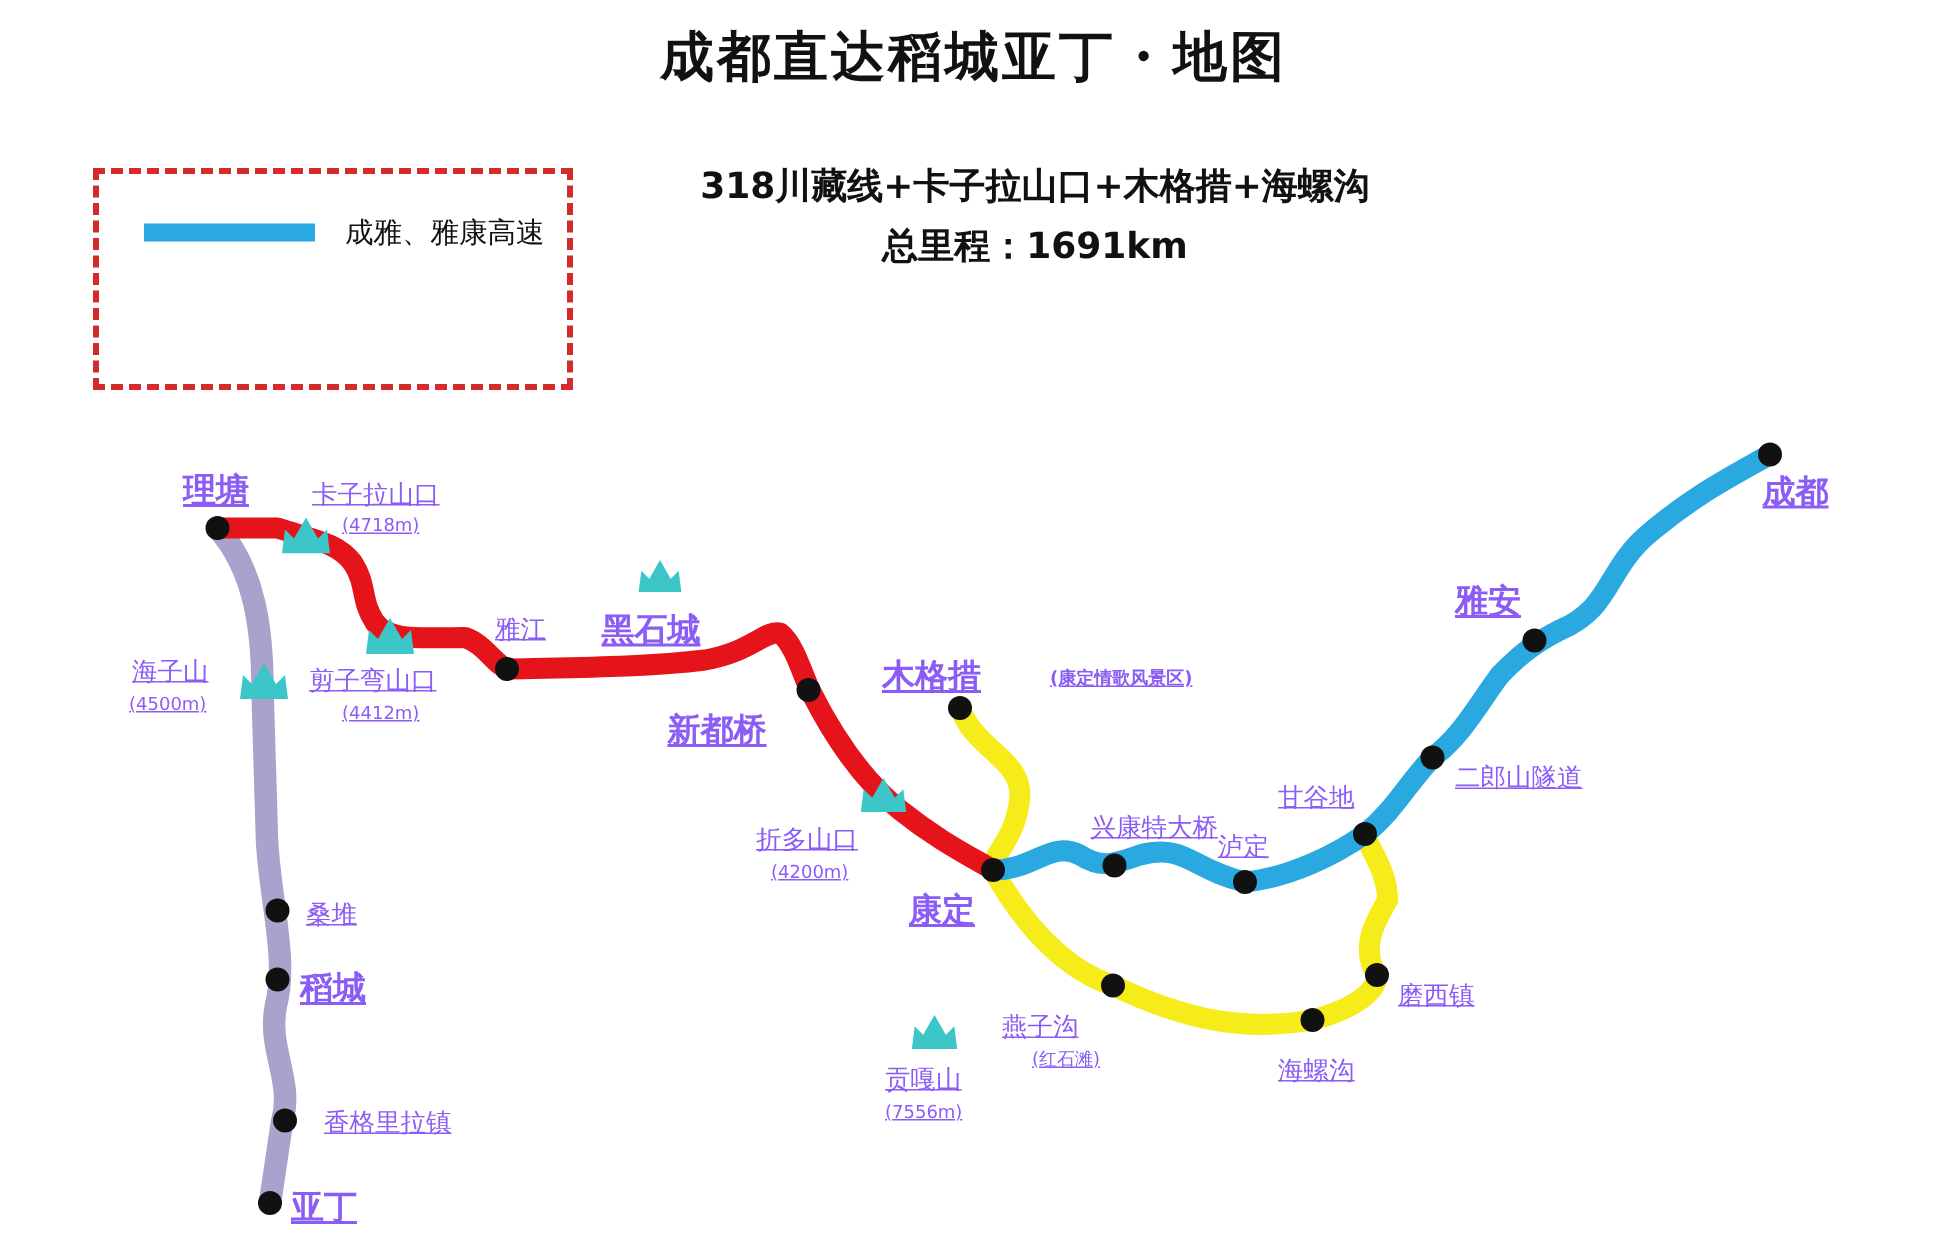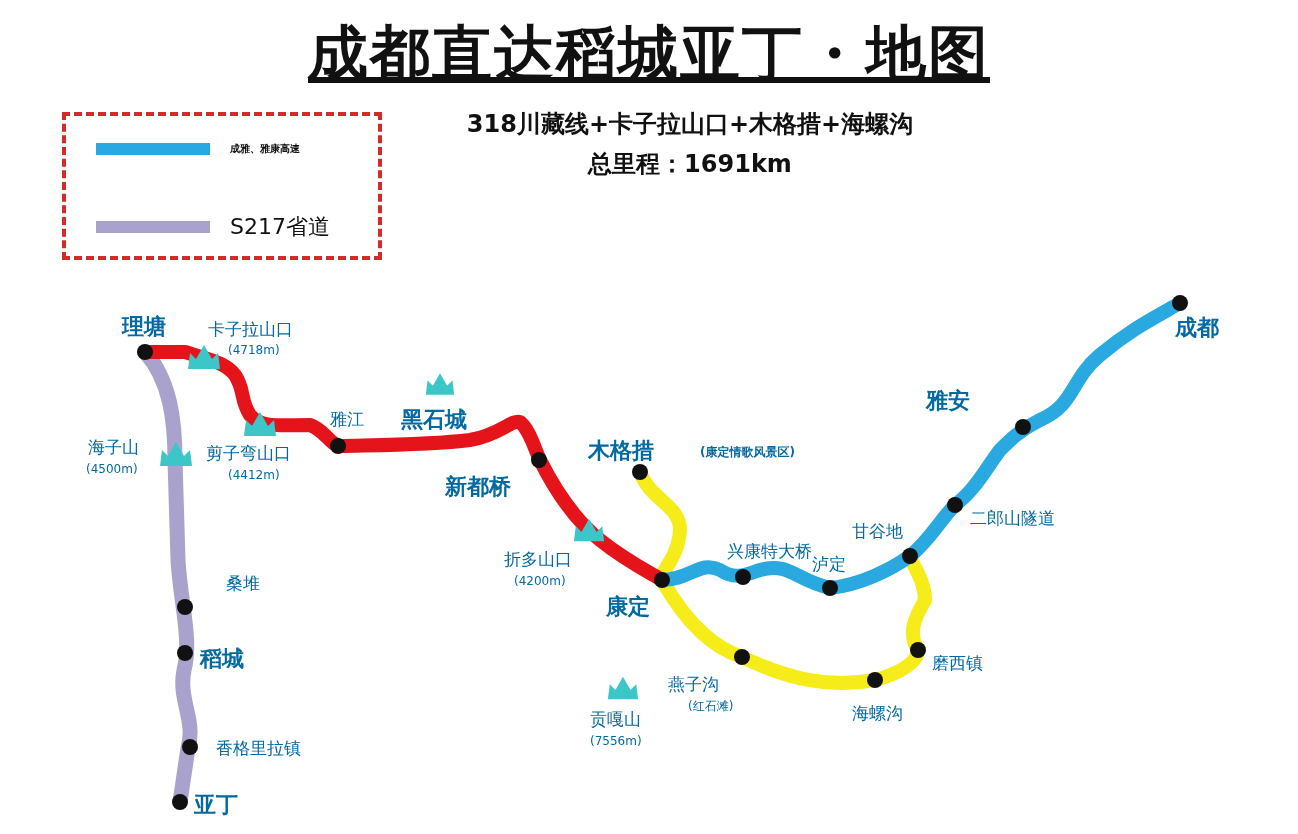--- a/index.html
+++ b/index.html
@@ -1,44 +1,40 @@
 <!DOCTYPE html>
 <html><head>
 <meta charset="utf-8">
 <style>
   html, body { margin:0; padding:0; background:#ffffff; }
   body { width:1298px; height:834px; position:relative; overflow:hidden; font-family:"DejaVu Sans", sans-serif; color:#111; }
-  .title { position:absolute; left:0; width:1298px; top:14px; text-align:center; font-size:60px; font-weight:bold; letter-spacing:2px;text-decoration:underline; }
+  .title { position:absolute; left:0; width:1298px; top:14px; text-align:center; font-size:36px; font-weight:bold; letter-spacing:2px; }
   .subtitle { position:absolute; left:400px; width:580px; text-align:center; font-weight:bold; font-size:24px; }
   .legend { position:absolute; left:62px; top:112px; width:320px; height:148px; border:4px dashed #d42a2a; box-sizing:border-box; }
   .leg-row { position:absolute; left:30px; display:flex; align-items:center; }
   .leg-line { width:114px; height:12px; margin-right:20px; }
   .leg-text { font-size:22px; }
-  .leg-text.small { font-size:10px; font-weight:bold; }
+  .leg-text.small { font-size:19px; font-weight:normal; }
   svg.map { position:absolute; left:0; top:0; }
-  .lbl { position:absolute; white-space:nowrap; color:#0369a1; }
+  .lbl { position:absolute; white-space:nowrap; color:#8b5cf6;text-decoration:underline; }
   .b { font-weight:bold; font-size:22px; }
   .m { font-size:17px; }
   .s { font-size:12px; }
 </style>
 </head>
 <body>
 
 <div class="title">成都直达稻城亚丁・地图</div>
 <div class="subtitle" style="top:108px;">318川藏线+卡子拉山口+木格措+海螺沟</div>
 <div class="subtitle" style="top:148px;">总里程：1691km</div>
 
 <div class="legend">
   <div class="leg-row" style="top:26px;">
     <div class="leg-line" style="background:#29a9e0;"></div>
     <span class="leg-text small">成雅、雅康高速</span>
-  </div>
-  <div class="leg-row" style="top:96px;">
-    <div class="leg-line" style="background:#a9a2cc;"></div>
-    <span class="leg-text">S217省道</span>
   </div>
 </div>
 
 <svg class="map" width="1298" height="834">
   <defs>
     <symbol id="mtn" viewBox="0 0 36 24">
       <path d="M2 24 L4 8 L10 14 L18 0 L26 14 L32 8 L34 24 Z" fill="#3cc6c8"></path>
     </symbol>
   </defs>
 
@@ -74,41 +70,41 @@
 
   <use href="#mtn" x="186" y="345" width="36" height="24"></use>
   <use href="#mtn" x="242" y="412" width="36" height="24"></use>
   <use href="#mtn" x="158" y="442" width="36" height="24"></use>
   <use href="#mtn" x="424" y="373" width="32" height="22"></use>
   <use href="#mtn" x="572" y="518" width="34" height="24"></use>
   <use href="#mtn" x="606" y="676" width="34" height="24"></use>
 </svg>
 
 <div class="lbl b" style="left:1175px;top:313px;">成都</div>
-<div class="lbl b" style="left:926px;top:386px;text-align:center;">雅安</div>
+<div class="lbl b" style="left:970px;top:386px;text-align:center;">雅安</div>
 <div class="lbl m" style="left:970px;top:507px;">二郎山隧道</div>
 <div class="lbl m" style="left:852px;top:520px;">甘谷地</div>
 <div class="lbl m" style="left:812px;top:553px;">泸定</div>
 <div class="lbl m" style="left:727px;top:540px;">兴康特大桥</div>
 <div class="lbl b" style="left:606px;top:592px;">康定</div>
 <div class="lbl b" style="left:588px;top:436px;">木格措</div>
 <div class="lbl s" style="left:700px;top:444px;font-weight:bold;">(康定情歌风景区)</div>
 <div class="lbl m" style="left:504px;top:548px;">折多山口</div>
 <div class="lbl s" style="left:514px;top:574px;">(4200m)</div>
 <div class="lbl b" style="left:445px;top:472px;">新都桥</div>
 <div class="lbl b" style="left:401px;top:405px;">黑石城</div>
 <div class="lbl m" style="left:330px;top:408px;">雅江</div>
 <div class="lbl m" style="left:206px;top:442px;">剪子弯山口</div>
 <div class="lbl s" style="left:228px;top:468px;">(4412m)</div>
 <div class="lbl m" style="left:208px;top:318px;">卡子拉山口</div>
 <div class="lbl s" style="left:228px;top:343px;">(4718m)</div>
 <div class="lbl b" style="left:122px;top:312px;">理塘</div>
 <div class="lbl m" style="left:88px;top:436px;text-align:center;">海子山</div>
 <div class="lbl s" style="left:86px;top:462px;">(4500m)</div>
-<div class="lbl m" style="left:204px;top:572px;margin-left:22px;">桑堆</div>
+<div class="lbl m" style="left:204px;top:598px;">桑堆</div>
 <div class="lbl b" style="left:200px;top:644px;">稻城</div>
 <div class="lbl m" style="left:216px;top:737px;">香格里拉镇</div>
 <div class="lbl b" style="left:194px;top:790px;">亚丁</div>
 <div class="lbl m" style="left:932px;top:652px;">磨西镇</div>
 <div class="lbl m" style="left:852px;top:702px;text-align:center;">海螺沟</div>
 <div class="lbl m" style="left:668px;top:673px;">燕子沟</div>
 <div class="lbl s" style="left:688px;top:698px;">(红石滩)</div>
 <div class="lbl m" style="left:590px;top:708px;">贡嘎山</div>
 <div class="lbl s" style="left:590px;top:734px;">(7556m)</div>
 

